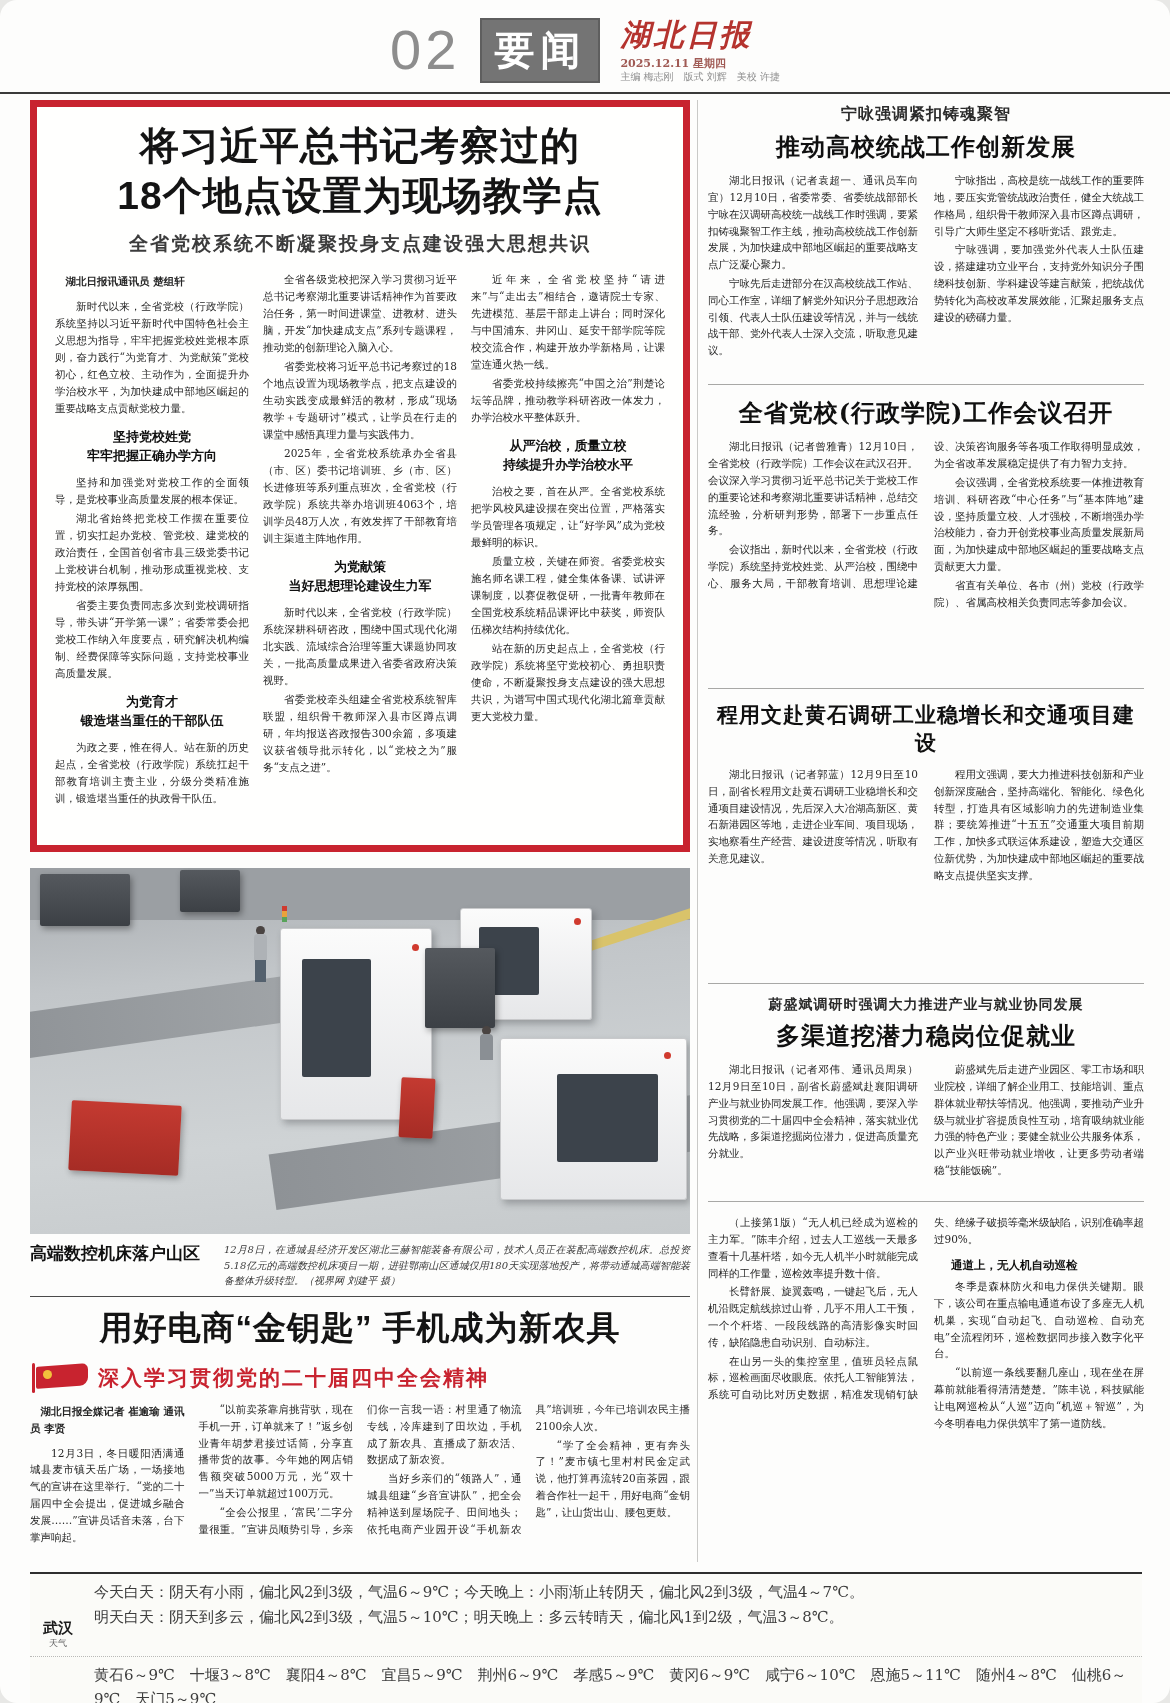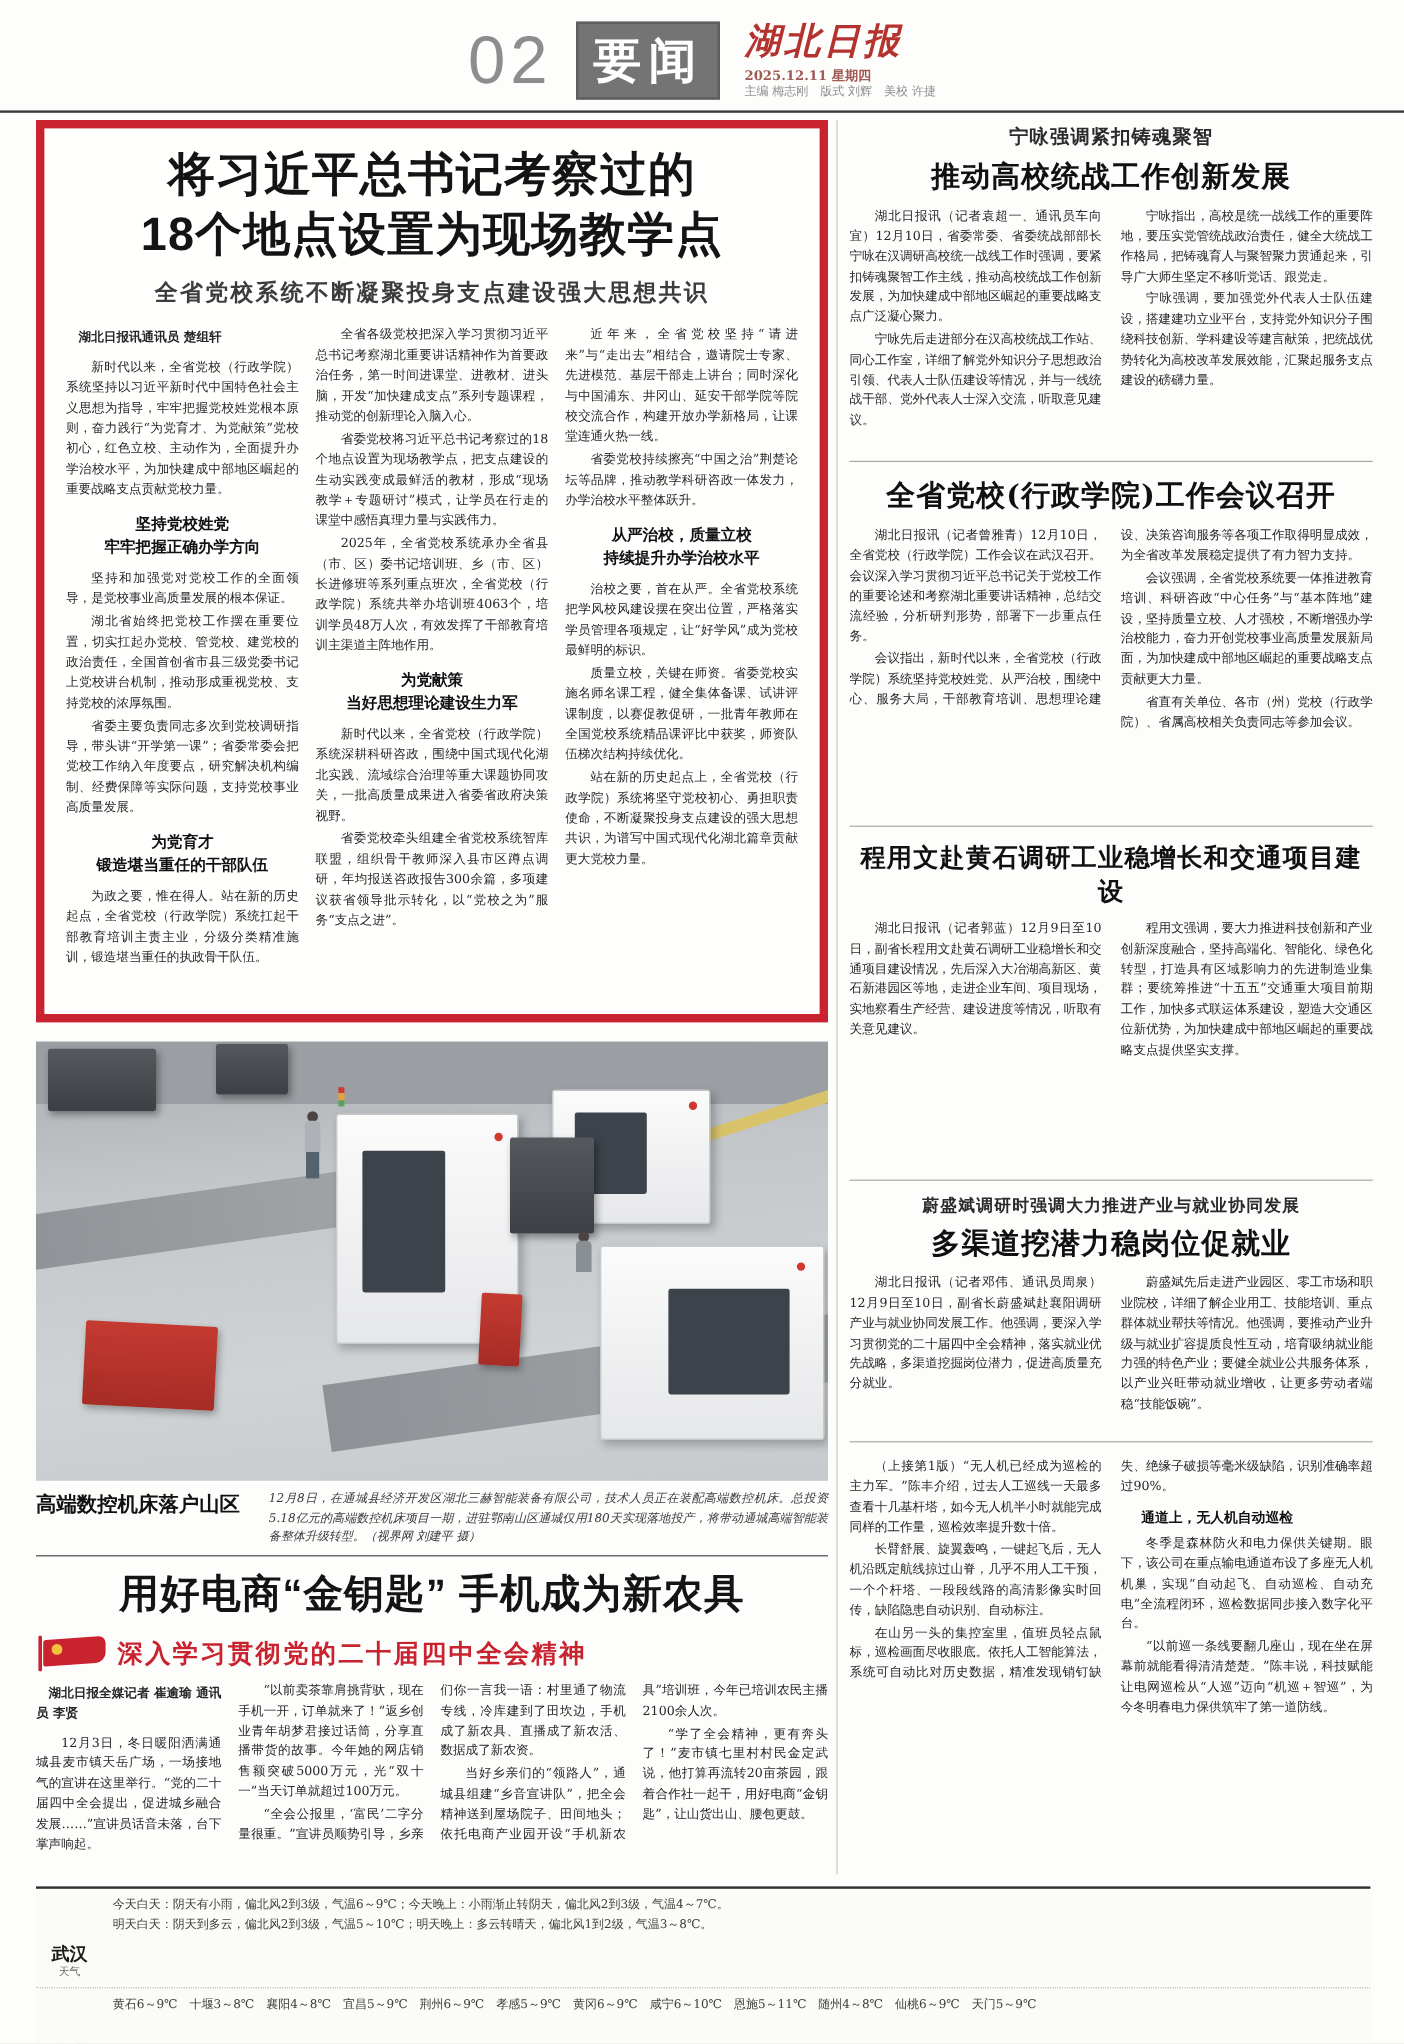--- a/index.html
+++ b/index.html
@@ -1,17 +1,17 @@
 <!DOCTYPE html>
 <html><head>
 <meta charset="utf-8">
 <style>
   html,body{margin:0;padding:0;background:#e8e8e6;}
   .page{position:relative;width:1170px;height:1703px;margin:0 auto;background:#fdfdfc;
-        font-family:"DejaVu Serif",serif;color:#222;overflow:hidden;}
+        font-family:"DejaVu Serif",serif;color:#222;overflow:hidden;border-radius:17px;}
 
   
   .masthead{position:absolute;top:12px;left:0;width:100%;height:76px;
             display:flex;align-items:center;justify-content:center;gap:20px;}
   .page-num{font-family:"Liberation Sans",sans-serif;font-weight:200;font-size:56px;
             color:#8d8d8d;letter-spacing:4px;line-height:1;}
   .section-box{background:#747474;color:#fff;font-family:"Liberation Sans",sans-serif;
                font-weight:700;font-size:40px;padding:3px 12px;letter-spacing:6px;
                border:2px solid #5e5e5e;}
   .brand{display:flex;flex-direction:column;line-height:1.25;}
@@ -90,21 +90,21 @@
   .bottom-body{column-count:4;column-gap:14px;font-size:10.5px;line-height:1.6;height:196px;
                overflow:hidden;text-align:justify;margin-top:4px;color:#262626;}
 
   
   .weather{position:absolute;left:30px;top:1572px;width:1112px;border-top:2px solid #2e2e2e;
            background:#fbfbf8;}
   .w-row{display:flex;gap:12px;align-items:flex-start;padding:6px 4px;border-bottom:1px dotted #b9b9b7;}
   .w-label{width:48px;text-align:center;flex:0 0 auto;margin-top:40px;}
   .w-city{font-weight:800;font-size:15px;color:#1c1c1c;line-height:1.1;}
   .w-sub{font-size:9px;color:#666;}
-  .w-text{flex:1;font-size:10px;line-height:1.65;color:#3c3c3c;}
+  .w-text{flex:1;font-size:15px;line-height:1.65;color:#3c3c3c;}
 </style>
 </head>
 <body>
 
 <div class="page">
 
   <div class="masthead">
     <div class="page-num">02</div>
     <div class="section-box">要闻</div>
     <div class="brand">
@@ -162,21 +162,21 @@
 
   <div class="right">
 
     <div>
       <div class="art-kicker">宁咏强调紧扣铸魂聚智</div>
       <div class="art-head">推动高校统战工作创新发展</div>
       <div class="art-body" style="height:200px">
 
       <div class="blk blk-p">湖北日报讯（记者袁超一、通讯员车向宜）12月10日，省委常委、省委统战部部长宁咏在汉调研高校统一战线工作时强调，要紧扣铸魂聚智工作主线，推动高校统战工作创新发展，为加快建成中部地区崛起的重要战略支点广泛凝心聚力。</div>
           <div class="blk blk-p">宁咏先后走进部分在汉高校统战工作站、同心工作室，详细了解党外知识分子思想政治引领、代表人士队伍建设等情况，并与一线统战干部、党外代表人士深入交流，听取意见建议。</div>
-          <div class="blk blk-p">宁咏指出，高校是统一战线工作的重要阵地，要压实党管统战政治责任，健全大统战工作格局，把铸魂育人与聚智聚力贯通起来，引导广大师生坚定不移听党话、跟党走。</div>
+          <div class="blk blk-p">宁咏指出，高校是统一战线工作的重要阵地，要压实党管统战政治责任，健全大统战工作格局，组织骨干教师深入县市区蹲点调研，引导广大师生坚定不移听党话、跟党走。</div>
           <div class="blk blk-p">宁咏强调，要加强党外代表人士队伍建设，搭建建功立业平台，支持党外知识分子围绕科技创新、学科建设等建言献策，把统战优势转化为高校改革发展效能，汇聚起服务支点建设的磅礴力量。</div>
         </div>
     </div>
     <hr class="sep">
 
     <div>
       <div class="art-head">全省党校(行政学院)工作会议召开</div>
       <div class="art-body" style="height:238px">
 
       <div class="blk blk-p">湖北日报讯（记者曾雅青）12月10日，全省党校（行政学院）工作会议在武汉召开。会议深入学习贯彻习近平总书记关于党校工作的重要论述和考察湖北重要讲话精神，总结交流经验，分析研判形势，部署下一步重点任务。</div>

